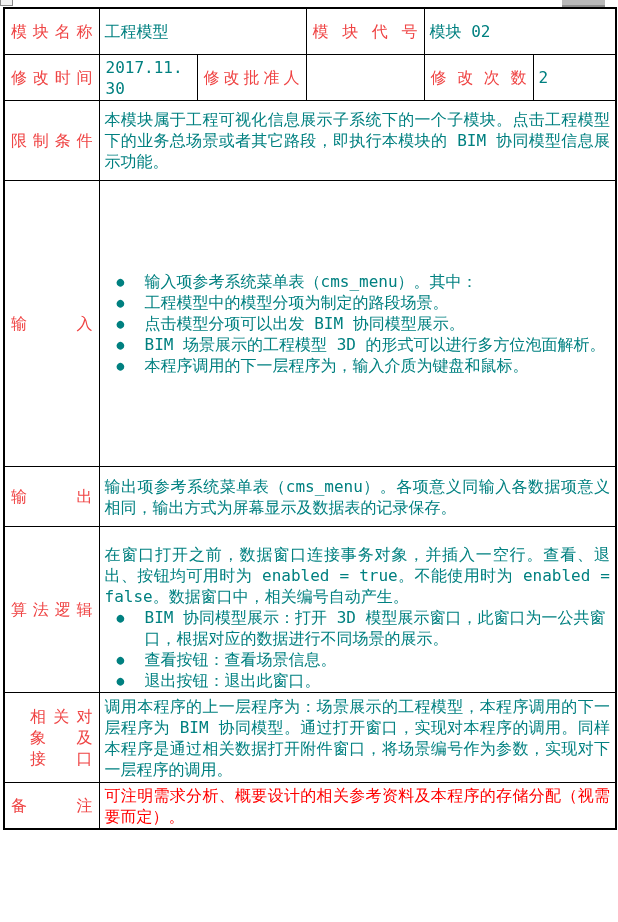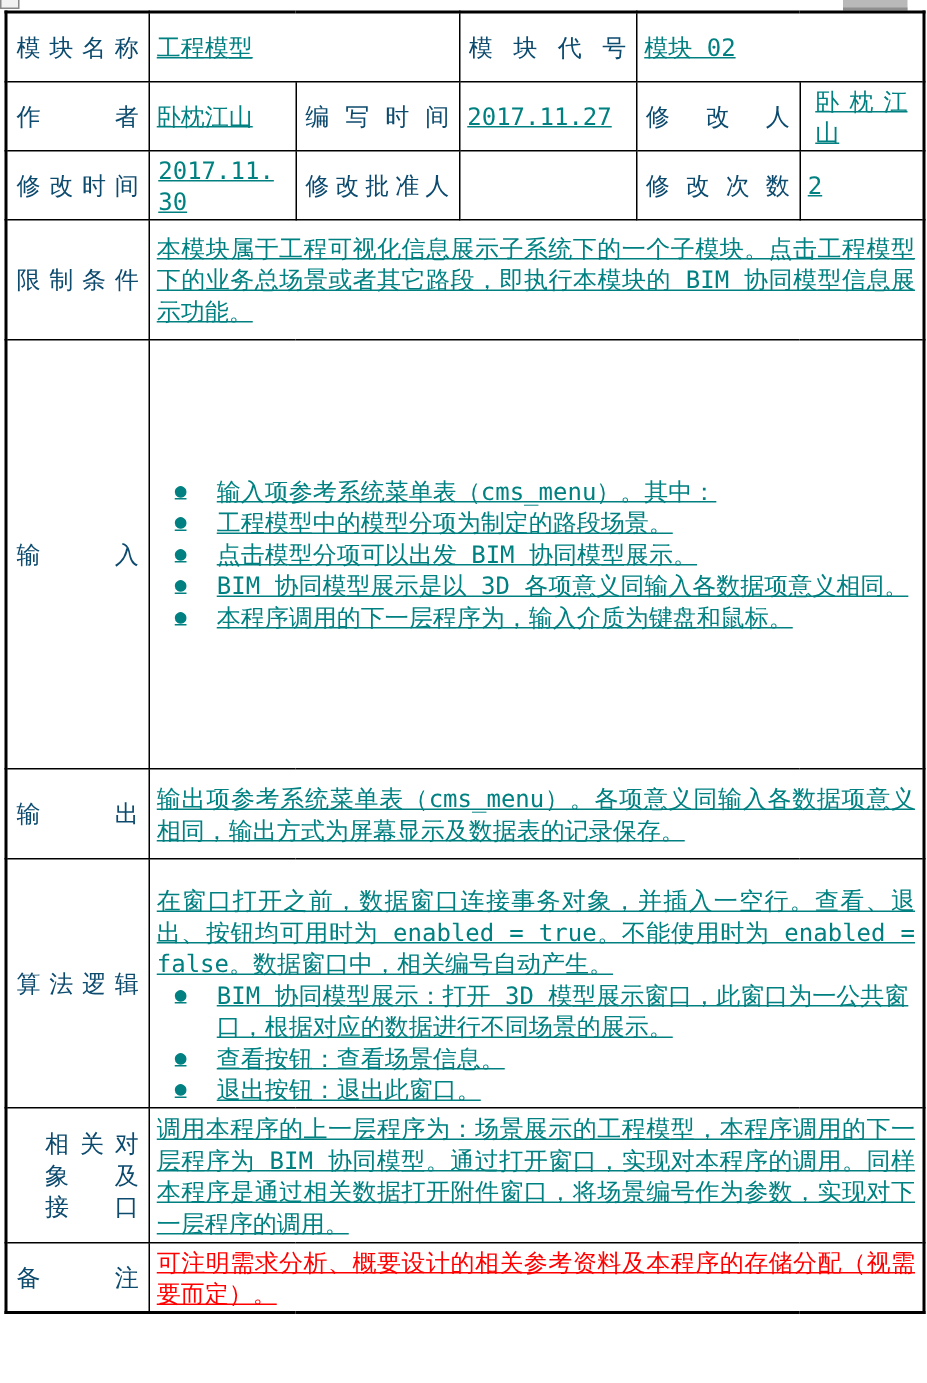--- a/index.html
+++ b/index.html
@@ -22,25 +22,25 @@
     border:2px solid #000;
   }
   table.spec td{
     border:1px solid #000;
     font-size:16px;line-height:21px;
     vertical-align:middle;
     overflow:hidden;
     box-sizing:border-box;
   }
   td.lbl{
-    color:#0c4a6e;padding:12px 6px;font-size:15px;
+    color:#ef4444;padding:12px 6px;font-size:15px;
     text-align:justify;text-align-last:justify;
   }
   .lbl-line{text-align:justify;text-align-last:justify;margin-left:19px;}
-  td.val{color:#008080;padding:1px 5px;text-align:left;text-decoration:underline;}
+  td.val{color:#008080;padding:1px 5px;text-align:left;}
   td.val.just{text-align:justify;}
   td.red{color:#ff0000;}
   td.brk{word-break:break-all;padding:1px 6px;margin-top:47px;}
   td.cjkwrap{padding:1px 10px;text-align:justify;}
   .para{text-align:justify;margin-top:16px;}
   .bullet-line{display:flex;align-items:flex-start;padding-left:12px;}
   .bullet{flex:none;width:28px;font-size:13px;line-height:21px;}
   .btxt{flex:1;min-width:0;}
   tr.r1 td{height:27px}
   tr.r2 td{height:27px}
@@ -74,28 +74,20 @@
   <tbody>
       <tr class="r1">
     <td class="lbl">模块名称</td>
     <td class="val" colspan="2">工程模型</td>
     <td class="lbl">模块代号</td>
     <td class="val" colspan="2">模块 02</td>
   </tr>
 
 
 
-  <tr class="r4">
-    <td class="lbl">作者</td>
-    <td class="val">卧枕江山</td>
-    <td class="lbl">编写时间</td>
-    <td class="val">2017.11.27</td>
-    <td class="lbl">修改人</td>
-    <td class="val cjkwrap">卧枕江山</td>
-  </tr>
 
   <tr class="r5">
     <td class="lbl">修改时间</td>
     <td class="val brk">2017.11.30</td>
     <td class="lbl">修改批准人</td>
     <td class="val"></td>
     <td class="lbl">修改次数</td>
     <td class="val">2</td>
   </tr>
 
@@ -115,21 +107,21 @@
       <div class="bullet-line">
         <span class="bullet">●</span>
         <span class="btxt">工程模型中的模型分项为制定的路段场景。</span>
       </div>
       <div class="bullet-line">
         <span class="bullet">●</span>
         <span class="btxt">点击模型分项可以出发 BIM 协同模型展示。</span>
       </div>
       <div class="bullet-line">
         <span class="bullet">●</span>
-        <span class="btxt">BIM 协同模型展示是以 3D 各项意义同输入各数据项意义相同。</span>
+        <span class="btxt">BIM 场景展示的工程模型 3D 的形式可以进行多方位泡面解析。</span>
       </div>
       <div class="bullet-line">
         <span class="bullet">●</span>
         <span class="btxt">本程序调用的下一层程序为，输入介质为键盘和鼠标。</span>
       </div>
     </td>
   </tr>
 
   <tr class="r9">
     <td class="lbl">输出</td>

